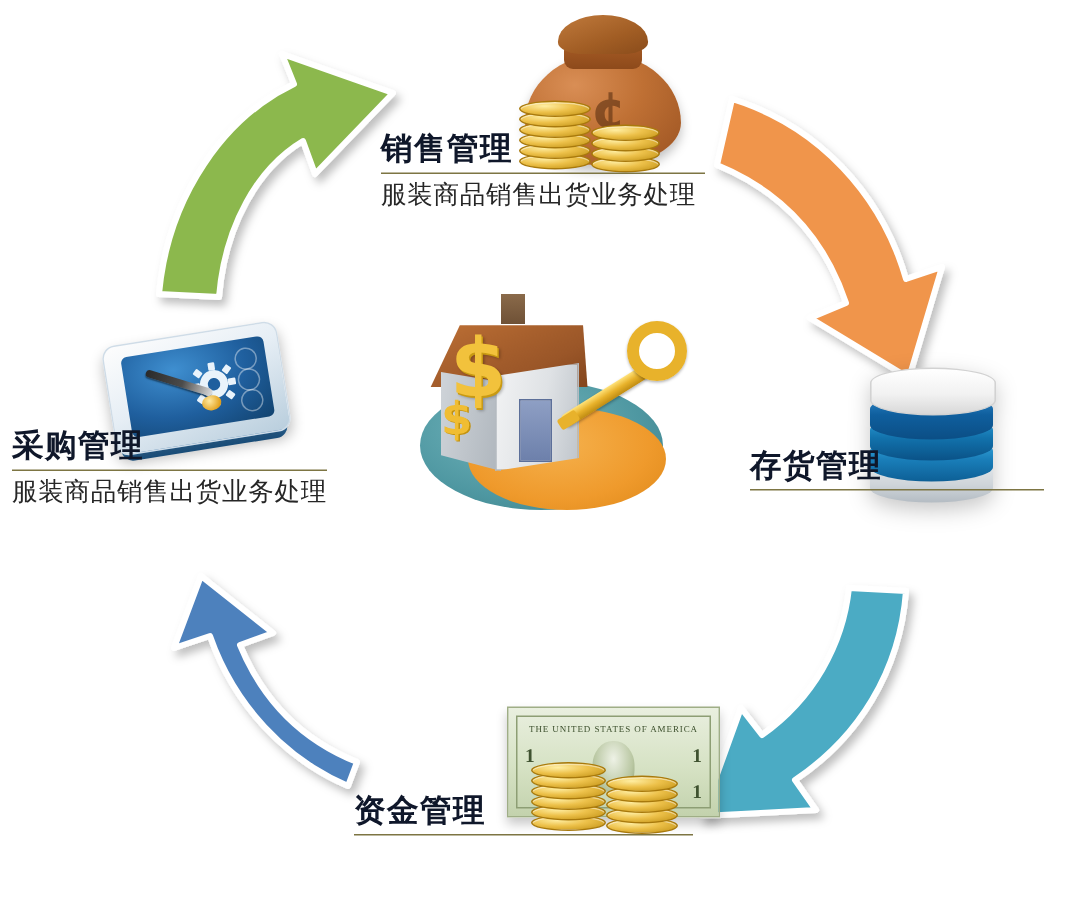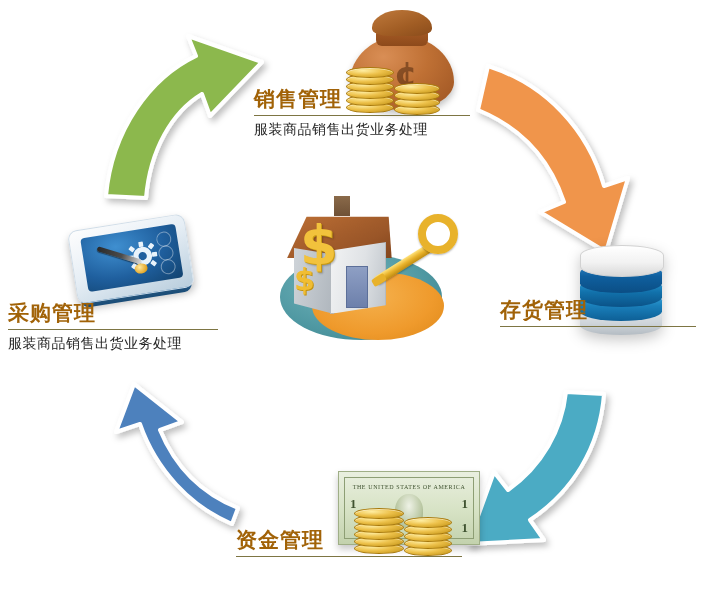--- a/index.html
+++ b/index.html
@@ -25,32 +25,32 @@
     height: 616px;
   }
   .label-block {
     position: absolute;
     white-space: nowrap;
   }
   .label-title {
     font-family: "DejaVu Sans", "Liberation Sans", sans-serif;
     font-size: 21px;
     font-weight: bold;
-    color: #a16207;
+    color: #0f172a;
     letter-spacing: 1px;
     line-height: 26px;
   }
   .label-rule {
     height: 0;
     border-top: 1.5px solid #7d7543;
     margin: 3px 0 4px 0;
   }
   .label-desc {
     font-family: Liberation Sans, sans-serif;
-    font-size: 14px;
+    font-size: 17px;
     color: #262626;
     letter-spacing: 0.5px;
     line-height: 19px;
   }
 
   
   .center-badge {
     position: absolute;
     left: 262px;
     top: 340px;
@@ -502,19 +502,19 @@
           <rect x="4" y="28" width="6" height="7" rx="1" transform="rotate(45 7 31.5)"></rect>
           <rect x="30" y="28" width="6" height="7" rx="1" transform="rotate(-45 33 31.5)"></rect>
         </g>
         <circle cx="20" cy="20" r="5.5" fill="#1f5f9e"></circle>
       </svg>
       <div class="wand"></div>
       <div class="wand-tip"></div>
     </div>
   </div>
 
-  <div class="label-block" style="left:8px;top:300px;width:210px;">
+  <div class="label-block" style="left:8px;top:284px;width:210px;">
     <div class="label-title">采购管理</div>
     <div class="label-rule"></div>
     <div class="label-desc">服装商品销售出货业务处理</div>
   </div>
 
 </div>
 
 </body></html>

